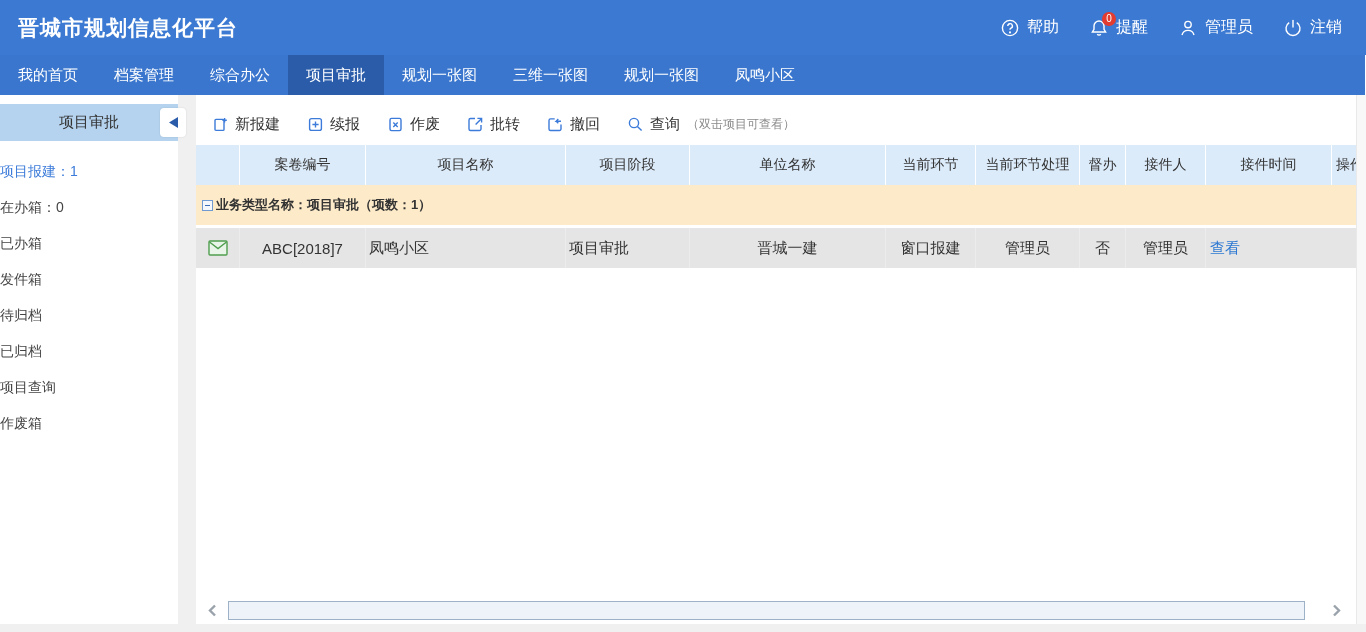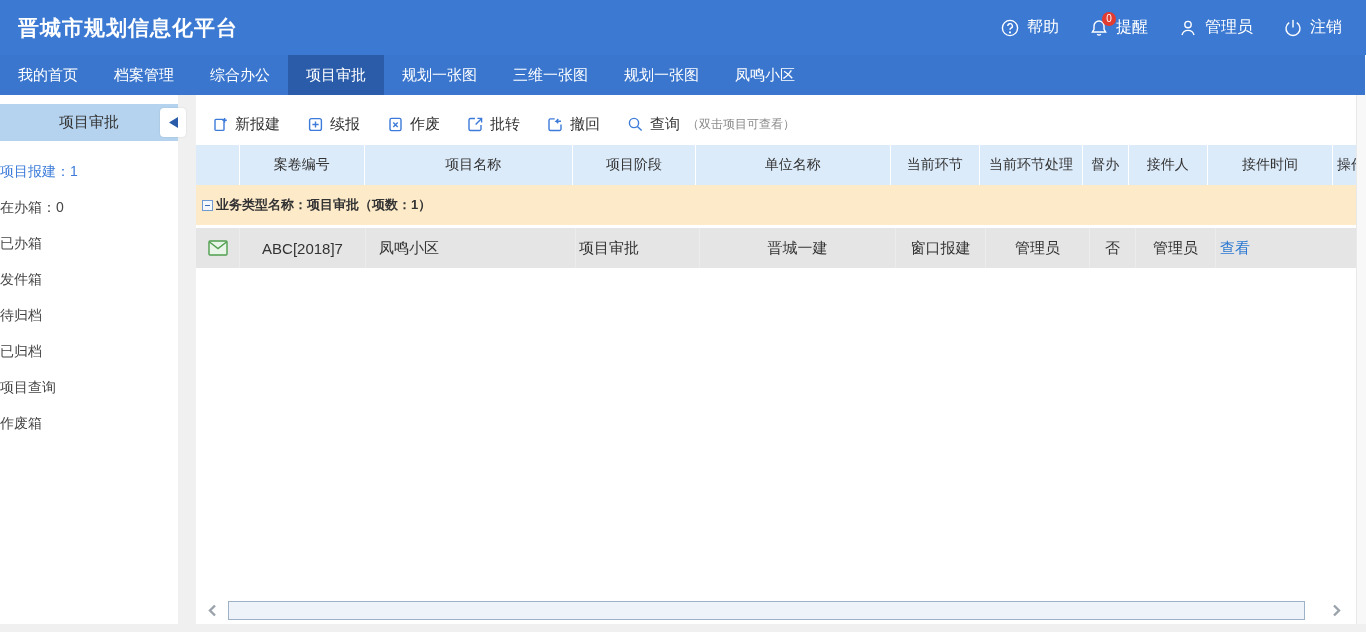--- a/index.html
+++ b/index.html
@@ -66,21 +66,21 @@
   .row-gap { height:3px; background:#fff; }
   .drow { background:var(--data_row,#e5e5e5); height:40px; cursor:pointer; }
   .td { display:flex; align-items:center; justify-content:center; font-size:15px; color:#333;
         height:40px; border-right:1px solid #ececec; overflow:hidden; white-space:nowrap; }
   .td.left { justify-content:flex-start; padding-left:3px; }
   .td:last-child { border-right:none; justify-content:flex-start; padding-left:4px; }
   .td a { color:var(--link_blue,#2d78d2); text-decoration:none; }
   .env-ico svg { width:20px; height:16px; display:block; }
 
   
-  .c0{width:44px;} .c1{width:126px;} .c2{width:200px;margin-left:10px;} .c3{width:124px;} .c4{width:196px;}
+  .c0{width:44px;} .c1{width:126px;} .c2{width:200px;} .c3{width:124px;} .c4{width:196px;}
   .c5{width:90px;} .c6{width:104px;} .c7{width:46px;} .c8{width:80px;} .c9{width:126px;} .c10{width:124px;}
 
   
   .hscroll { position:absolute; left:0; top:505px; width:1160px; height:21px; }
   .hs-arrow { position:absolute; top:2px; width:16px; height:17px; display:flex; align-items:center;
               justify-content:center; cursor:pointer; }
   .hs-arrow svg { width:9px; height:13px; stroke:#9aa2ab; stroke-width:2.4; fill:none; }
   .hs-left { left:8px; }
   .hs-right { left:1132px; }
   .hs-thumb { position:absolute; left:32px; top:1px; width:1077px; height:19px;

